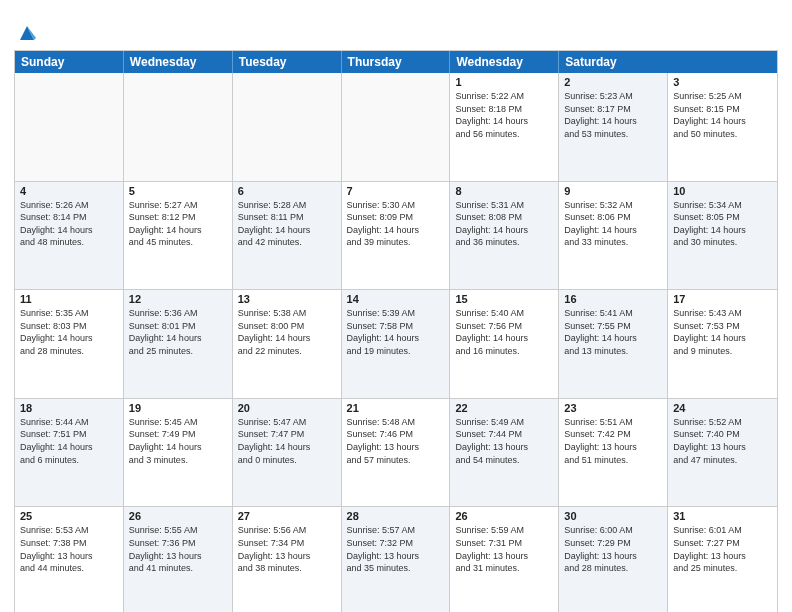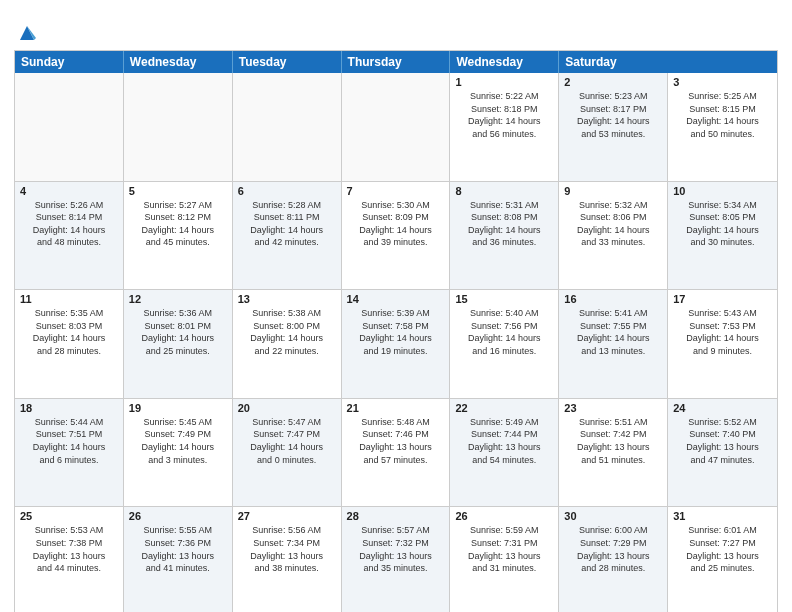--- a/index.html
+++ b/index.html
@@ -106,21 +106,20 @@
     .day-num {
       font-size: 11px;
       font-weight: bold;
       color: #222;
       margin-bottom: 2px;
     }
     .cell-text {
       font-size: 9px;
       line-height: 1.4;
       color: #333;
-      text-align: center;
     }
   </style>
 </head>
 <body>
 
 <div class="page">
   <div class="header">
     <div class="logo">
       <div class="logo-text">
         <span class="logo-general"></span>

